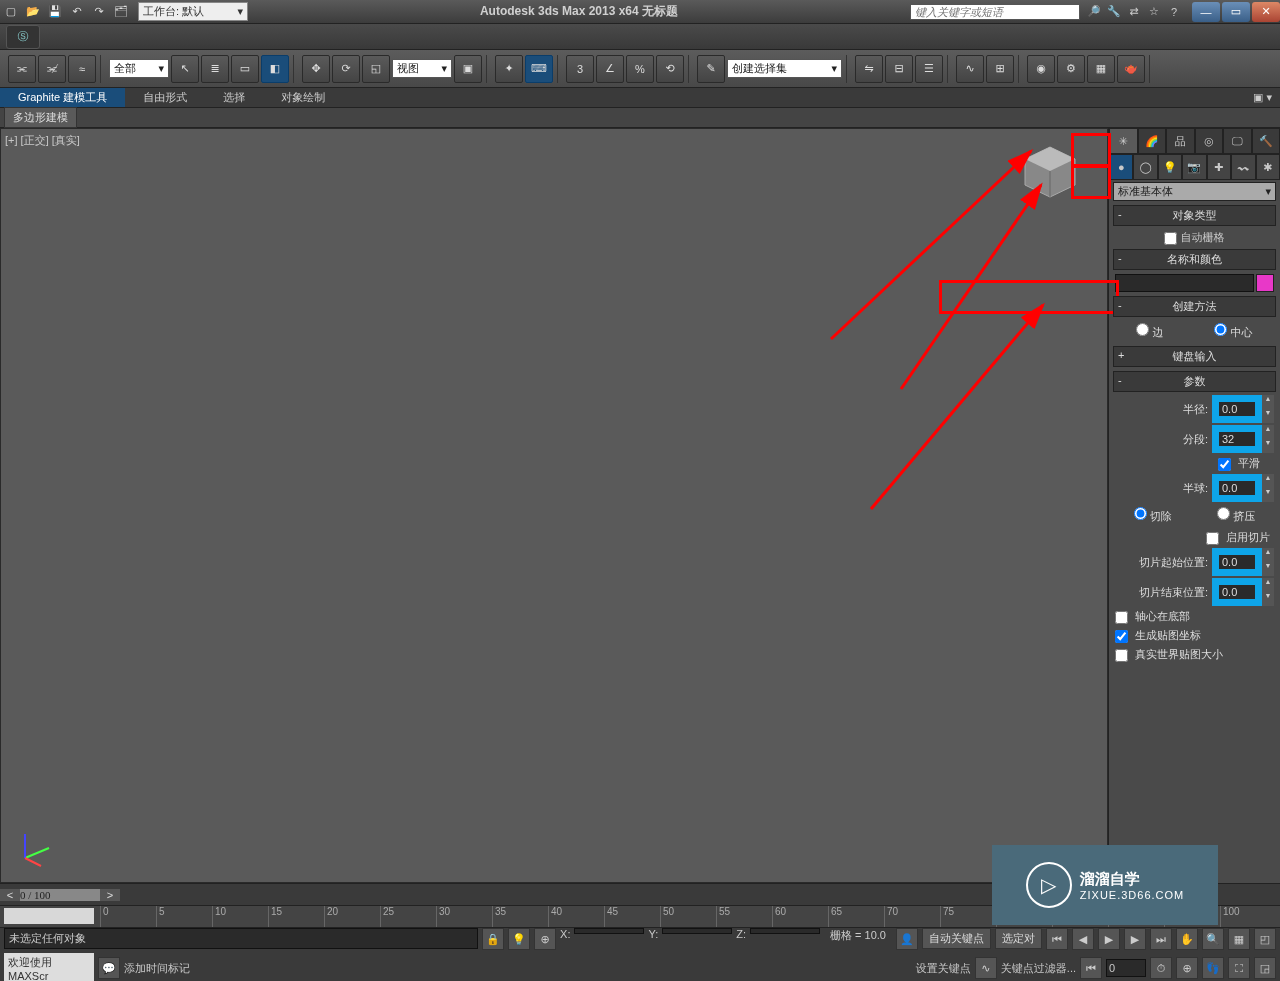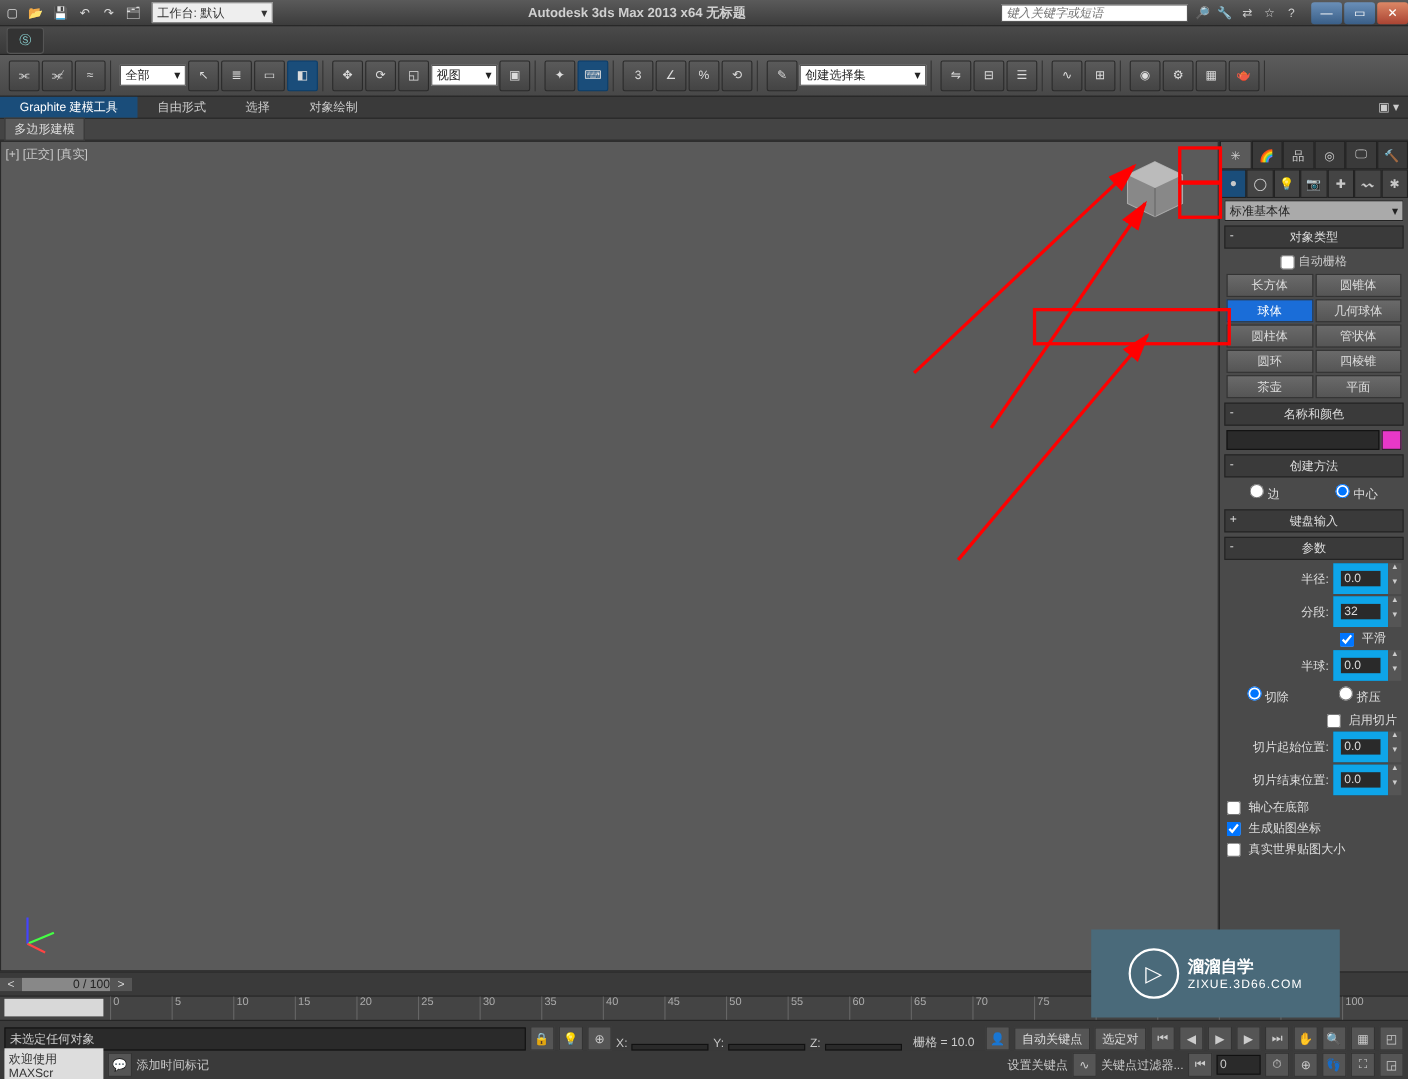--- a/index.html
+++ b/index.html
@@ -69,28 +69,28 @@
 .param-row .lbl { flex:1; text-align:right; color:#ddd;}
 .param-row .spin { display:flex;}
 .param-row .spin .v { width:50px; background:#2a2a2a; color:#ddd; border:7px solid #0ea5e9; padding:1px 3px;}
 .param-row .spin .ar { width:12px; background:#555; display:flex;flex-direction:column;}
 .param-row .spin .ar div { flex:1; text-align:center; font-size:7px; line-height:8px; color:#ccc;}
 .chk-row { padding:2px 6px; color:#ddd;}
 .chk-row input { vertical-align:middle; margin-right:4px;}
 
 .timeslider { height: 22px; background:#3a3a3a; border-top:1px solid #222; display:flex;align-items:center;}
 .timeslider .arr { width:20px; text-align:center; background:#555; color:#ddd;}
-.timeslider .thumb { width:80px; background:#888; text-align:right; color:#222;}
+.timeslider .thumb { width:80px; background:#888; text-align:left; color:#222;font-family:Liberation Serif, serif;}
 .timeslider .track { flex:1;}
 .timeruler { height: 22px; background:#444; border-top:1px solid #222; position:relative; color:#aaa;}
 .timeruler .keybar { position:absolute; left:4px; top:2px; width:90px; height:16px; background:#d8d8d8;}
 .timeruler .ticks { position:absolute; left:100px; right:4px; top:0; height:100%; display:flex;}
 .timeruler .ticks div { flex:1; border-left:1px solid #666; font-size:10px; padding-left:2px;}
 
-.statusbar { height: 28px; background:#3a3a3a; border-top:1px solid #222; display:flex;align-items:flex-end; gap:4px; padding:0 4px;}
+.statusbar { height: 28px; background:#3a3a3a; border-top:1px solid #222; display:flex;align-items:flex-start; gap:4px; padding:0 4px;}
 .statusbar .msg { flex:1; background:#2a2a2a; border:1px solid #111; padding:2px 4px; color:#ccc;}
 .statusbar .coord { width:70px; background:#2a2a2a; border:1px solid #111; padding:2px 4px; color:#888;}
 .statusbar .grid { color:#ccc; padding:0 6px;}
 .statusbar .tb { width:22px; height:22px; background:#555; border:1px solid #333; display:flex;align-items:center;justify-content:center; color:#ccc;}
 .statusbar .btn { padding:2px 6px; background:#555; border:1px solid #333; color:#ddd;}
 .statusbottom { height: 26px; background:#3a3a3a; display:flex;align-items:center; gap:4px; padding:0 4px;}
 .statusbottom .welcome { width:90px; background:#ddd; color:#333; padding:2px 4px;}
 .statusbottom .hint { flex:1; background:#2a2a2a; border:1px solid #111; padding:2px 4px;}
 .statusbottom .tb { width:22px;height:22px; background:#555; border:1px solid #333; display:flex;align-items:center;justify-content:center; color:#ccc;}
 .statusbottom .fld { width:40px; background:#2a2a2a; border:1px solid #111; padding:2px;}
@@ -261,32 +261,20 @@
       <div class="t">〰</div>
       <div class="t">✱</div>
     </div>
     <div class="dd">
         <span>标准基本体</span>
         <span>▾</span>
       </div>
 
     <div class="rollout-title"><span class="pm">-</span><span>对象类型</span></div>
     <div class="autogrid"><input type="checkbox" style=""> <span>自动栅格</span></div>
-    <div class="btn-grid">
-      <div class="b">长方体</div>
-      <div class="b">圆锥体</div>
-      <div class="b active">球体</div>
-      <div class="b">几何球体</div>
-      <div class="b">圆柱体</div>
-      <div class="b">管状体</div>
-      <div class="b">圆环</div>
-      <div class="b">四棱锥</div>
-      <div class="b">茶壶</div>
-      <div class="b">平面</div>
-    </div>
 
     <div class="rollout-title"><span class="pm">-</span><span>名称和颜色</span></div>
     <div class="name-row">
       <div class="nm"></div>
       <div class="clr"></div>
     </div>
 
     <div class="rollout-title"><span class="pm">-</span><span>创建方法</span></div>
     <div class="radio-row">
       <label><input type="radio" style=""> <span>边</span></label>

